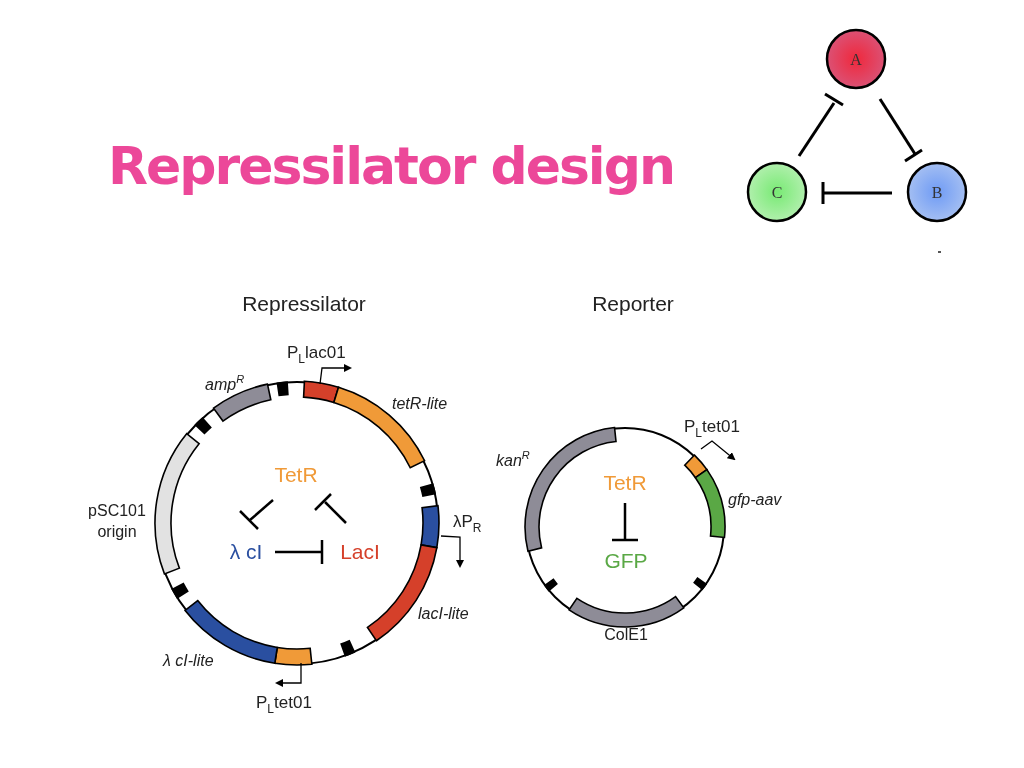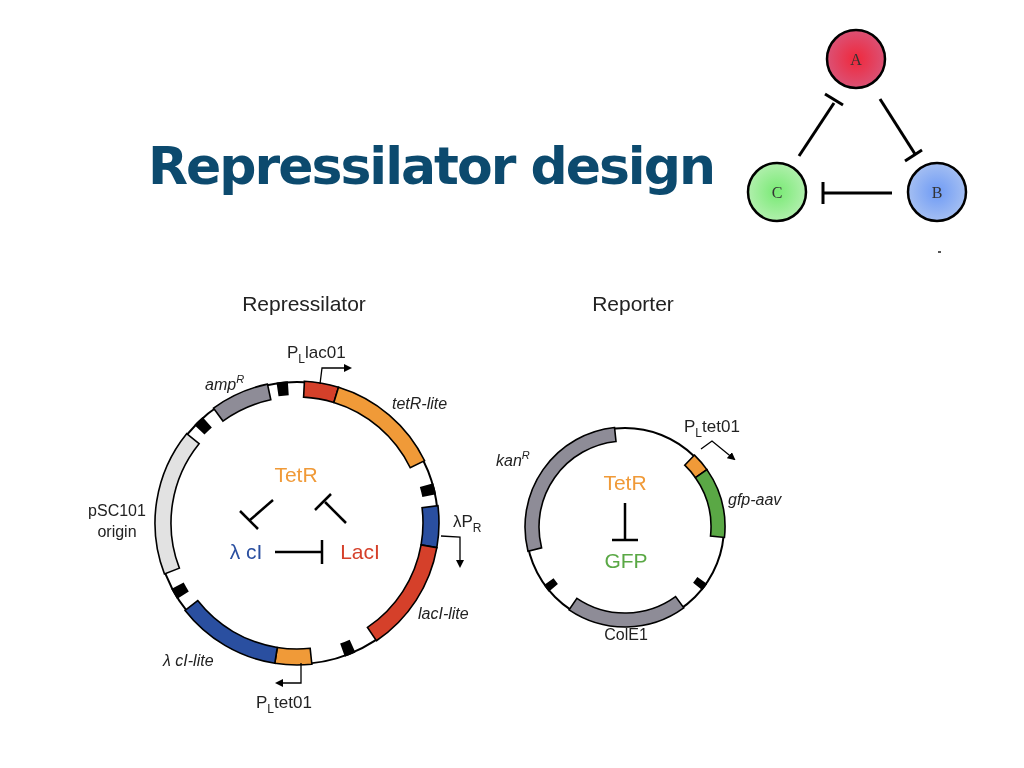--- a/index.html
+++ b/index.html
@@ -1,19 +1,19 @@
 <!DOCTYPE html>
 <html><head>
 <meta charset="utf-8">
 <style>
   html, body { margin:0; padding:0; background:#ffffff; }
   body { width:1024px; height:768px; position:relative; overflow:hidden;
          font-family:"Liberation Sans", sans-serif; }
   .title { position:absolute; left:108px; top:136px; font-family:"DejaVu Sans", sans-serif;
-           font-weight:bold; font-size:52px; letter-spacing:-2px; color:#0c4a6e;margin-left:40px; }
+           font-weight:bold; font-size:52px; letter-spacing:-2px; color:#ec4899; }
   svg { position:absolute; left:0; top:0; }
   .lbl { font-family:"Liberation Sans", sans-serif; fill:#222; }
   .it { font-style:italic; }
 </style>
 </head>
 <body>
 
 <div class="title">Repressilator design</div>
 
 <svg width="1024" height="768" viewBox="0 0 1024 768">

